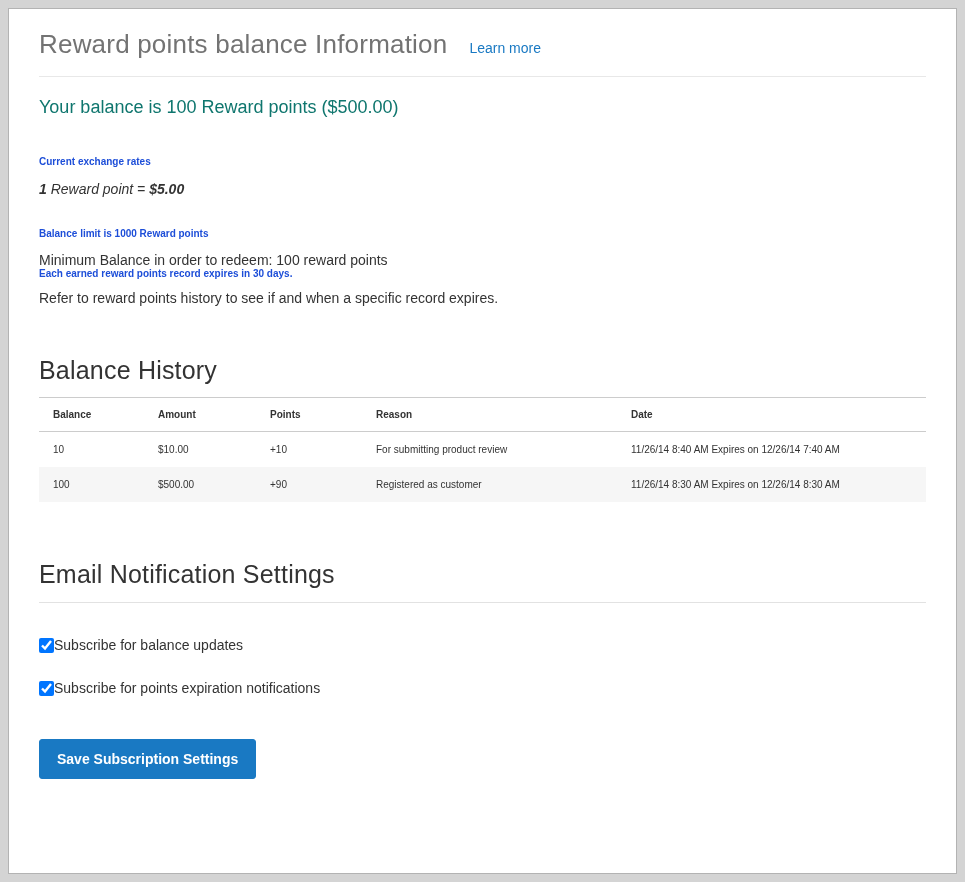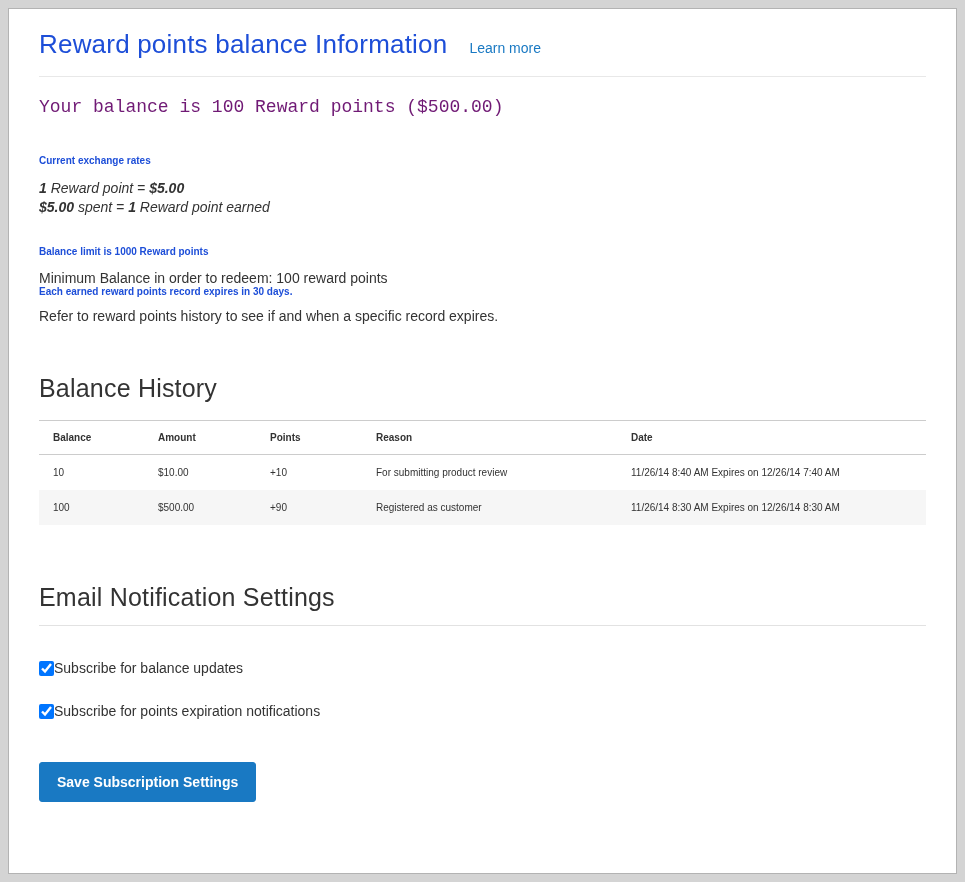--- a/index.html
+++ b/index.html
@@ -26,36 +26,35 @@
   .page-header {
     display: flex;
     align-items: baseline;
     gap: 22px;
     padding-bottom: 16px;
     border-bottom: 1px solid #e8e8e8;
   }
   .page-title {
     font-size: 26px;
     font-weight: 300;
-    color: #1d4ed8;
+    color: #737373;
     margin: 0;
     letter-spacing: 0.2px;
   }
   .learn-more {
     font-size: 14px;
     color: #1979c3;
     text-decoration: none;
     cursor: pointer;
   }
 
   .balance-summary {
     font-size: 18px;
     margin: 20px 0 0 0;
-    color: #701a75;
-    font-family: Liberation Mono, monospace;
+    color: #0f766e;
   }
   .bold-line {
     font-size: 10px;
     font-weight: 700;
     margin: 0;
     color: #1d4ed8;
   }
   .plain-line {
     font-size: 14px;
     font-weight: 400;
@@ -71,21 +70,21 @@
   .expiry-heading { }
   .expiry-note { margin-top: 11px; }
 
   .section-title {
     font-size: 25px;
     font-weight: 300;
     color: #333;
     margin: 0;
     letter-spacing: 0.2px;
   }
-  .history-title { margin-top: 50px; margin-bottom: 17px; }
+  .history-title { margin-top: 50px; margin-bottom: 12px; }
 
   table.history-table {
     width: 100%;
     border-collapse: collapse;
     font-size: 10px;
     color: #333;
   }
   table.history-table th {
     text-align: left;
     font-weight: 700;
@@ -144,21 +143,20 @@
     <h1 class="page-title">Reward points balance Information</h1>
     <a class="learn-more" href="#">Learn more</a>
   </div>
 
   <p class="balance-summary">Your balance is 100 Reward points ($500.00)</p>
 
   <p class="bold-line exchange-heading">Current exchange rates</p>
 
   <div class="rates-block plain-line">
     <p><b>1</b><span> Reward point = </span><b>$5.00</b></p>
-    <p><b>$5.00</b><span> spent = </span><b>1</b><span> Reward point earned</span></p>
   </div>
 
   <p class="bold-line limit-heading">Balance limit is 1000 Reward points</p>
   <p class="plain-line min-balance">Minimum Balance in order to redeem: 100 reward points</p>
 
   <p class="bold-line expiry-heading">Each earned reward points record expires in 30 days.</p>
   <p class="plain-line expiry-note">Refer to reward points history to see if and when a specific record expires.</p>
 
   <h2 class="section-title history-title">Balance History</h2>
 

